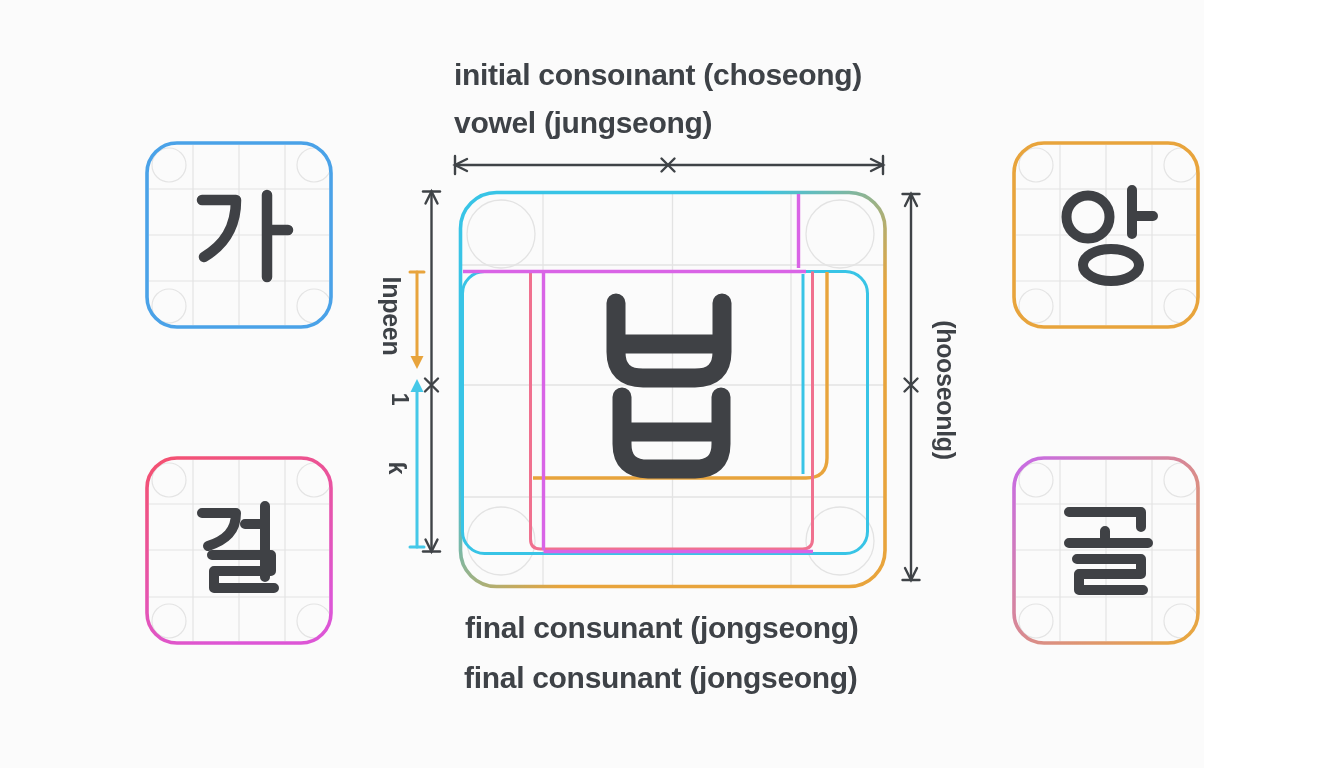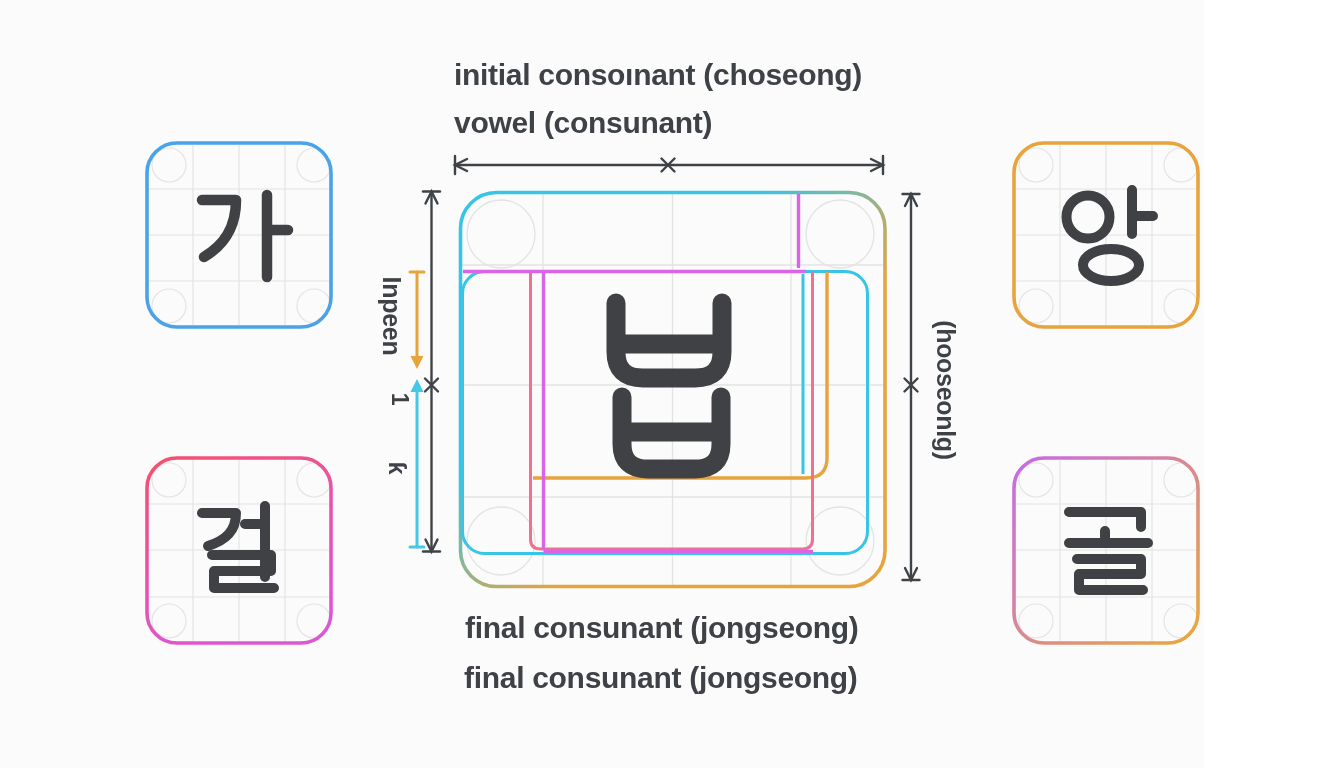--- a/index.html
+++ b/index.html
@@ -215,21 +215,21 @@
       <rect x="1014" y="458" width="184" height="185" rx="30" fill="none" stroke="url(#gradBR)" stroke-width="3.6"></rect>
       <g stroke="#3f4145" stroke-width="10" stroke-linecap="round" stroke-linejoin="round" fill="none">
         <path d="M1069,512 H1141 V527"></path>
         <path d="M1105,531 V540 M1069,543 H1148"></path>
         <path d="M1077,559 H1141 V574 H1079 V590 H1143"></path>
       </g>
     </g>
   </svg>
 
   <div class="label big" style="left:454px;top:58px;">initial consoınant (choseong)</div>
-  <div class="label big" style="left:454px;top:106px;">vowel (consunant)</div>
+  <div class="label big" style="left:454px;top:106px;">vowel (jungseong)</div>
 
   <div class="label big" style="left:465px;top:611px;">final consunant (jongseong)</div>
   <div class="label big" style="left:464px;top:661px;">final consunant (jongseong)</div>
 
   <div class="label rot" style="left:391px;top:316px;">Inpeen</div>
   <div class="label rot small" style="left:399px;top:399px;">1</div>
   <div class="label rot small" style="left:396px;top:468px;">ƙ</div>
   <div class="label rot" style="left:945px;top:390px;">(hooseonlg)</div>
 
 </div>

